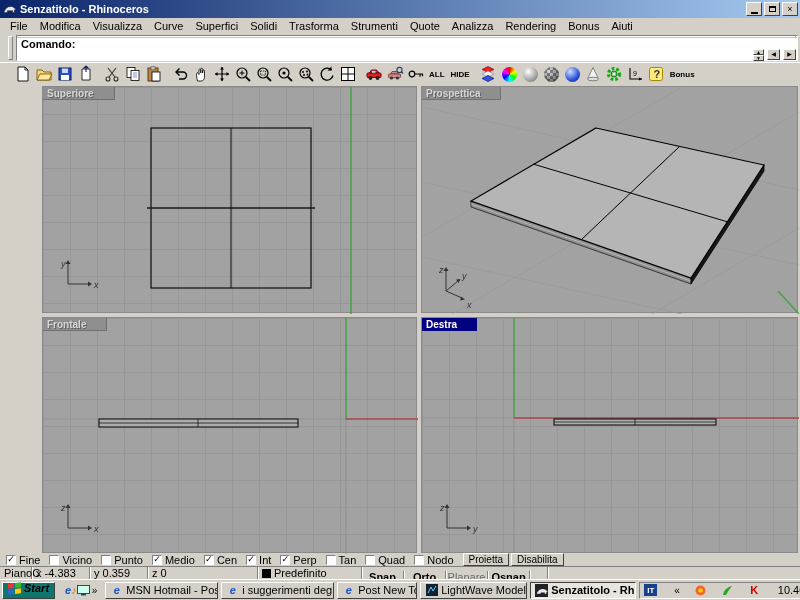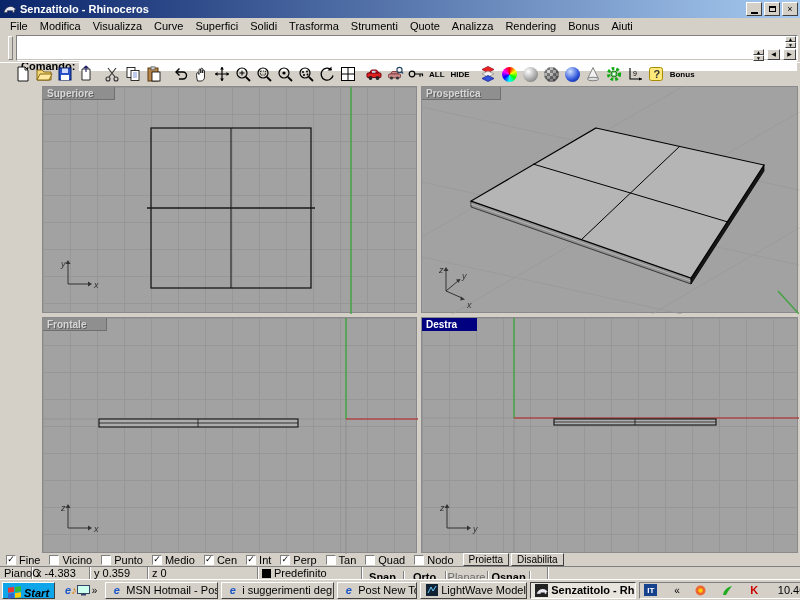--- a/index.html
+++ b/index.html
@@ -22,21 +22,21 @@
   .menubar{position:absolute;left:0;top:18px;width:796px;height:15px;display:flex;align-items:center;padding-left:4px;}
   .menu-item{padding:0 6px;white-space:nowrap;}
 
   
   .cmdpanel{position:absolute;left:0;top:33px;width:800px;height:29px;background:#d4d0c8;padding:1px 0 1px 6px;}
   .cmdgrip{position:absolute;left:8px;top:3px;width:5px;height:24px;background:#d4d0c8;
     border:1px solid;border-color:#fff #808080 #808080 #fff;}
   .cmdwhite{position:absolute;left:16px;top:2px;width:782px;height:26px;background:#fff;
     border:1px solid;border-color:#808080 #fff #fff #808080;}
   .cmdhist{position:absolute;left:4px;top:1px;width:750px;height:11px;white-space:nowrap;overflow:hidden;}
-  .cmdrow{position:absolute;left:0px;top:23px;width:780px;height:12px;border-top:1px solid #c8c4bc;display:flex;}
+  .cmdrow{position:absolute;left:0px;top:1px;width:780px;height:12px;border-top:1px solid #c8c4bc;display:flex;}
   .cmdlabel{font-weight:bold;padding:0 4px 0 4px;}
   .cmdinput{border:0;outline:0;flex:1;font:inherit;height:11px;padding:0;background:#fff;}
   .spin{position:absolute;width:11px;height:11px;display:flex;flex-direction:column;}
   .spin b{flex:1;background:#d4d0c8;border:1px solid;border-color:#fff #404040 #404040 #fff;
     font-size:5px;line-height:4px;text-align:center;font-weight:normal;}
   .arrbtn{position:absolute;width:13px;height:11px;background:#d4d0c8;border:1px solid;
     border-color:#fff #404040 #404040 #fff;font-size:6px;line-height:9px;text-align:center;}
 
   
   .toolbar{position:absolute;left:0;top:62px;width:800px;height:23px;border-top:1px solid #fff;
@@ -88,21 +88,21 @@
     box-shadow:1px 0 0 #fff;white-space:nowrap;}
   .stcoord{width:58px;}
   .laysw{width:9px;height:9px;background:#000;margin-right:3px;flex:0 0 auto;}
   .sttog{width:42px;justify-content:center;margin-top:8px;}
   .bold{font-weight:bold;}
   .dim{color:#6a6a6a;}
 
   
   .taskbar{position:absolute;left:0;top:579px;width:800px;height:21px;background:#d4d0c8;border-top:1px solid #fff;
     display:flex;align-items:center;padding:0 2px;}
-  .startbtn{height:17px;display:flex;align-items:flex-start;padding:4px 5px;background:#0ea5e9;
+  .startbtn{height:17px;display:flex;align-items:flex-end;padding:4px 5px;background:#0f766e;
     border:1px solid;border-color:#fff #404040 #404040 #fff;font-weight:bold;font-style:italic;margin-right:4px;}
   .flag{width:13px;height:11px;display:grid;grid-template-columns:6px 6px;grid-template-rows:5px 5px;gap:1px;
     transform:skewY(-6deg);margin-right:3px;}
   .flag i{display:block;}
   .qlsep{width:1px;height:15px;background:#808080;box-shadow:1px 0 0 #fff;margin:0 3px;}
   .qlicon{width:16px;height:16px;display:flex;align-items:center;justify-content:center;font-size:11px;}
   .chev{font-size:10px;padding:0 2px;}
   .task{height:17px;flex:0 0 auto;display:flex;align-items:center;padding:0 4px;margin-right:3px;
     background:#d4d0c8;border:1px solid;border-color:#fff #404040 #404040 #fff;overflow:hidden;white-space:nowrap;}
   .task.active{background:#e8e5de;border-color:#404040 #fff #fff #404040;font-weight:bold;}

